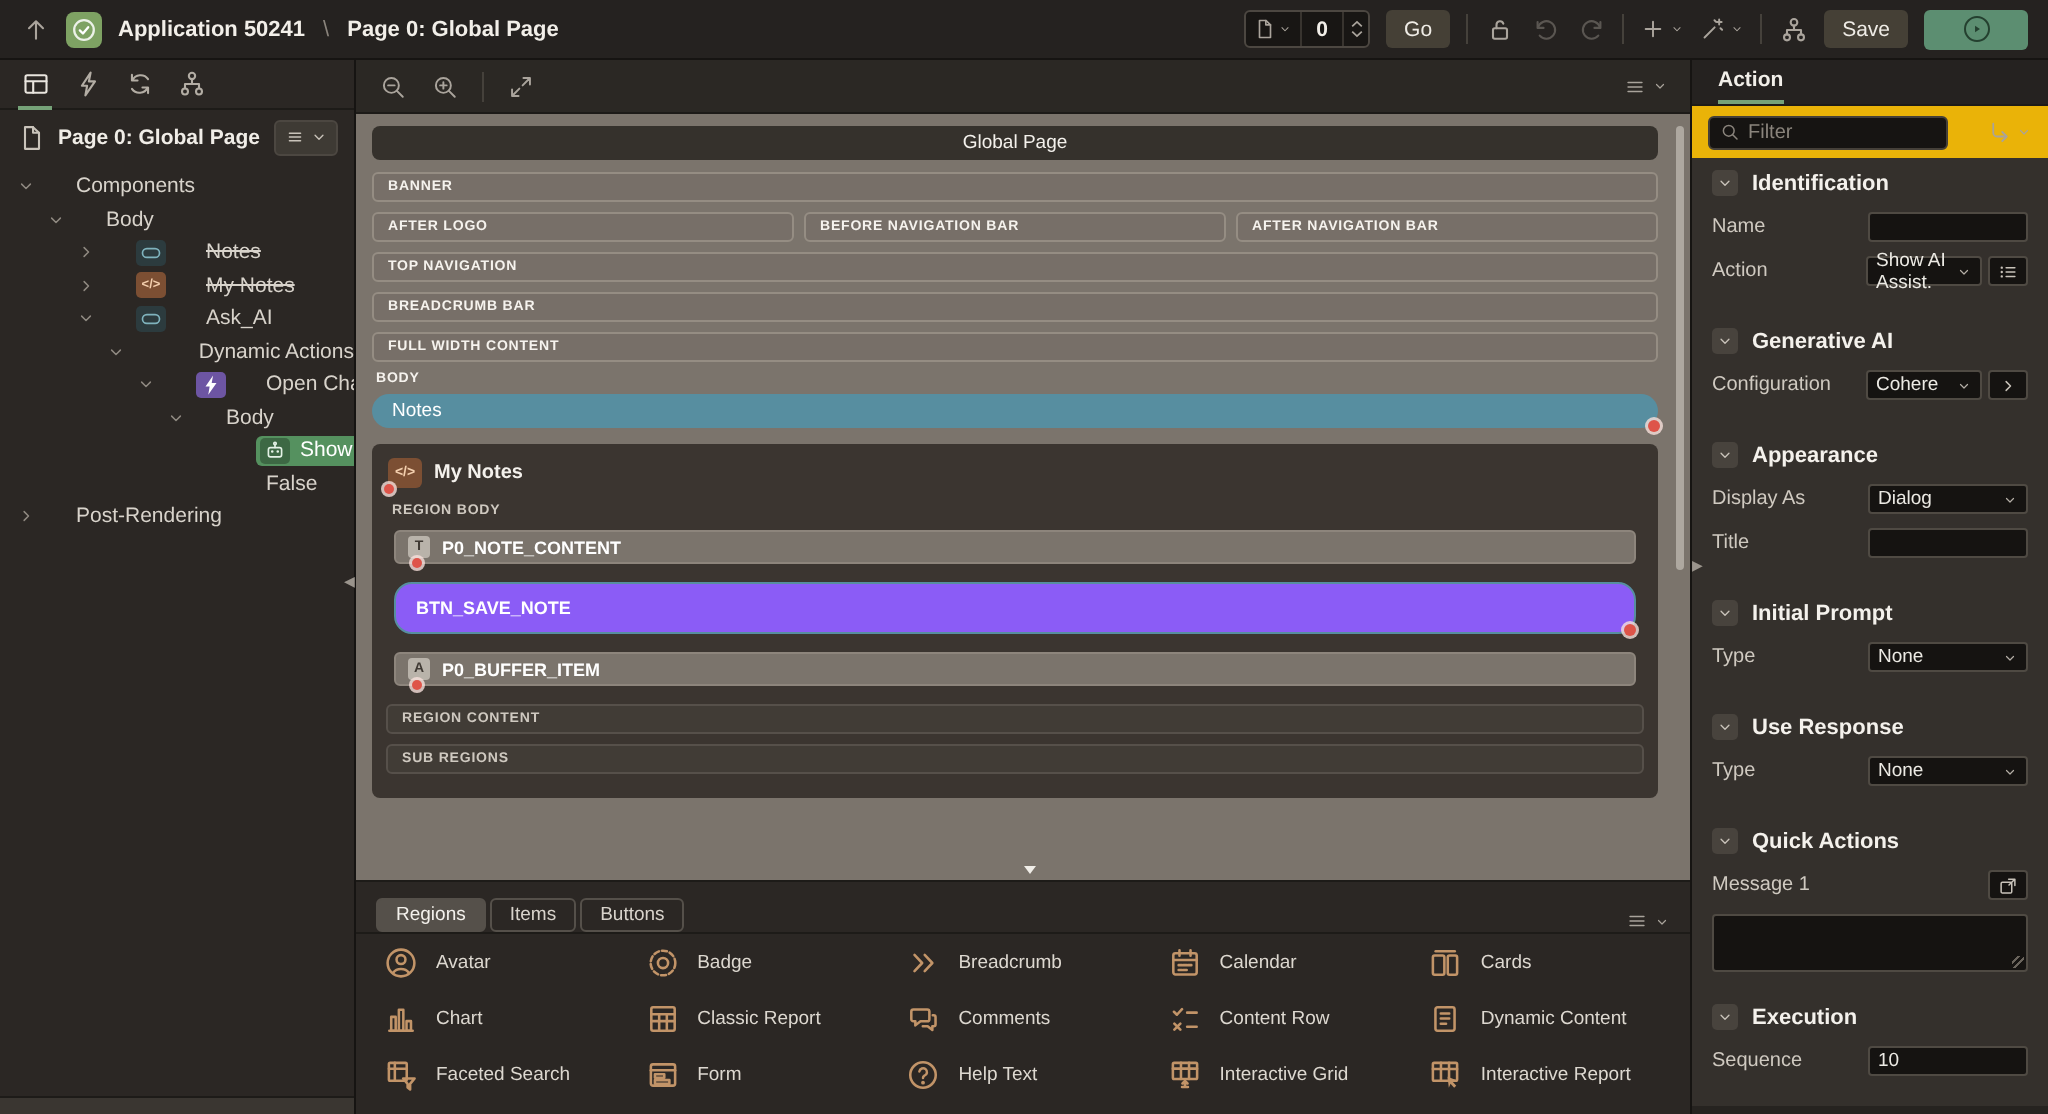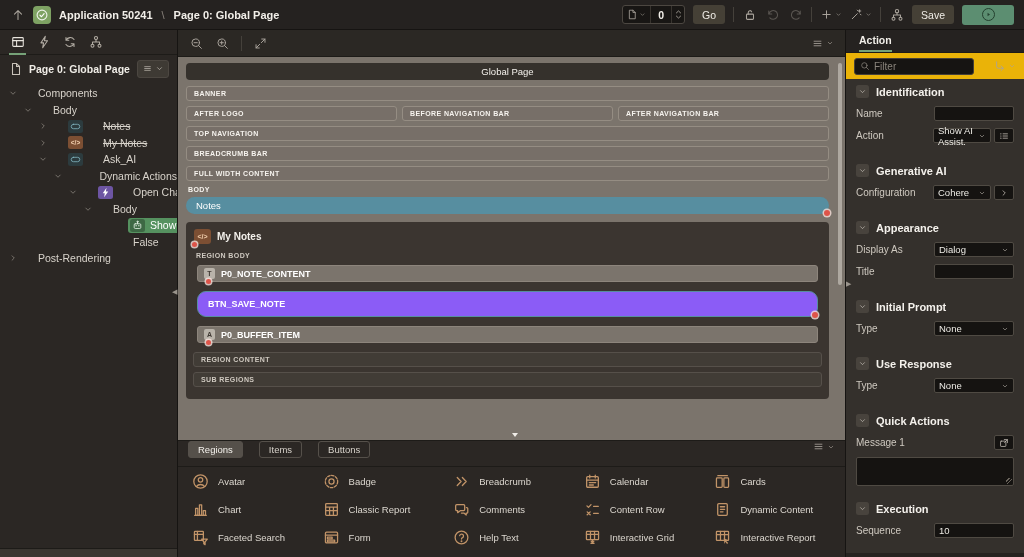--- a/index.html
+++ b/index.html
@@ -89,21 +89,21 @@
   .mn-title{color:#f4f1ec;font-size:10px;font-weight:bold}
   .inner-label{font-size:7px;font-weight:bold;letter-spacing:.4px;color:#cfc9c0;margin:0 0 6px 3px}
   .item-bar{height:17px;background:#7b746c;border:1px solid #8d857c;border-radius:3px;display:flex;align-items:center;gap:6px;padding:0 6px;margin:0 4px 9px 4px;position:relative;color:#fff;font-size:9px;font-weight:bold}
   .item-bar.teal{background:#8b5cf6;border-color:#578ea0;border-radius:9px;padding:12px 10px}
   .item-glyph{width:11px;height:11px;background:#b9b3aa;color:#403a34;border-radius:2px;font-size:7px;font-weight:bold;display:flex;align-items:center;justify-content:center}
   .inner-slot{height:15px;border:1px solid #56504a;background:#413c36;border-radius:3px;display:flex;align-items:center;padding:0 7px;margin-bottom:5px;font-size:7px;font-weight:bold;letter-spacing:.4px;color:#cfc9c0}
   .canvas-chevron{position:absolute;bottom:3px;left:50%;width:0;height:0;border-left:3.5px solid transparent;border-right:3.5px solid transparent;border-top:4px solid #f0ede8}
   .canvas-scrollbar{position:absolute;right:3px;top:6px;width:4px;height:222px;background:#b4aea6;border-radius:2px;opacity:.9}
 
   .gallery{height:117px;background:#2b2724;border-top:1px solid #1d1b18;display:flex;flex-direction:column;flex:none}
-  .g-tabs{height:26px;display:flex;align-items:flex-start;gap:16px;padding:0 10px;border-bottom:1px solid #1d1b18;flex:none}
+  .g-tabs{height:26px;display:flex;align-items:flex-end;gap:2px;padding:0 10px;border-bottom:1px solid #1d1b18;flex:none}
   .g-tab{height:17px;padding:0 9px;border:1px solid #55504a;border-radius:3px;font-size:9.5px;color:#d8d3cb;display:flex;align-items:center;background:transparent}
   .g-tab.active{background:#55504a;color:#f4f1ec}
   .g-menu{margin-left:auto;display:flex;align-items:center;gap:3px;color:#a9a39b}
   .g-menu svg{width:11px;height:11px}
   .g-menu .mini-chev svg{width:8px;height:8px}
   .g-grid{flex:1;display:grid;grid-template-columns:repeat(5,1fr);grid-auto-rows:28px;padding-left:14px;overflow:hidden}
   .g-item{display:flex;align-items:center;gap:9px}
   .g-item .gicon{width:17px;height:17px;color:#c29468}
   .g-item .gicon svg{width:17px;height:17px}
   .g-label{font-size:9.5px;color:#ddd8d0}

